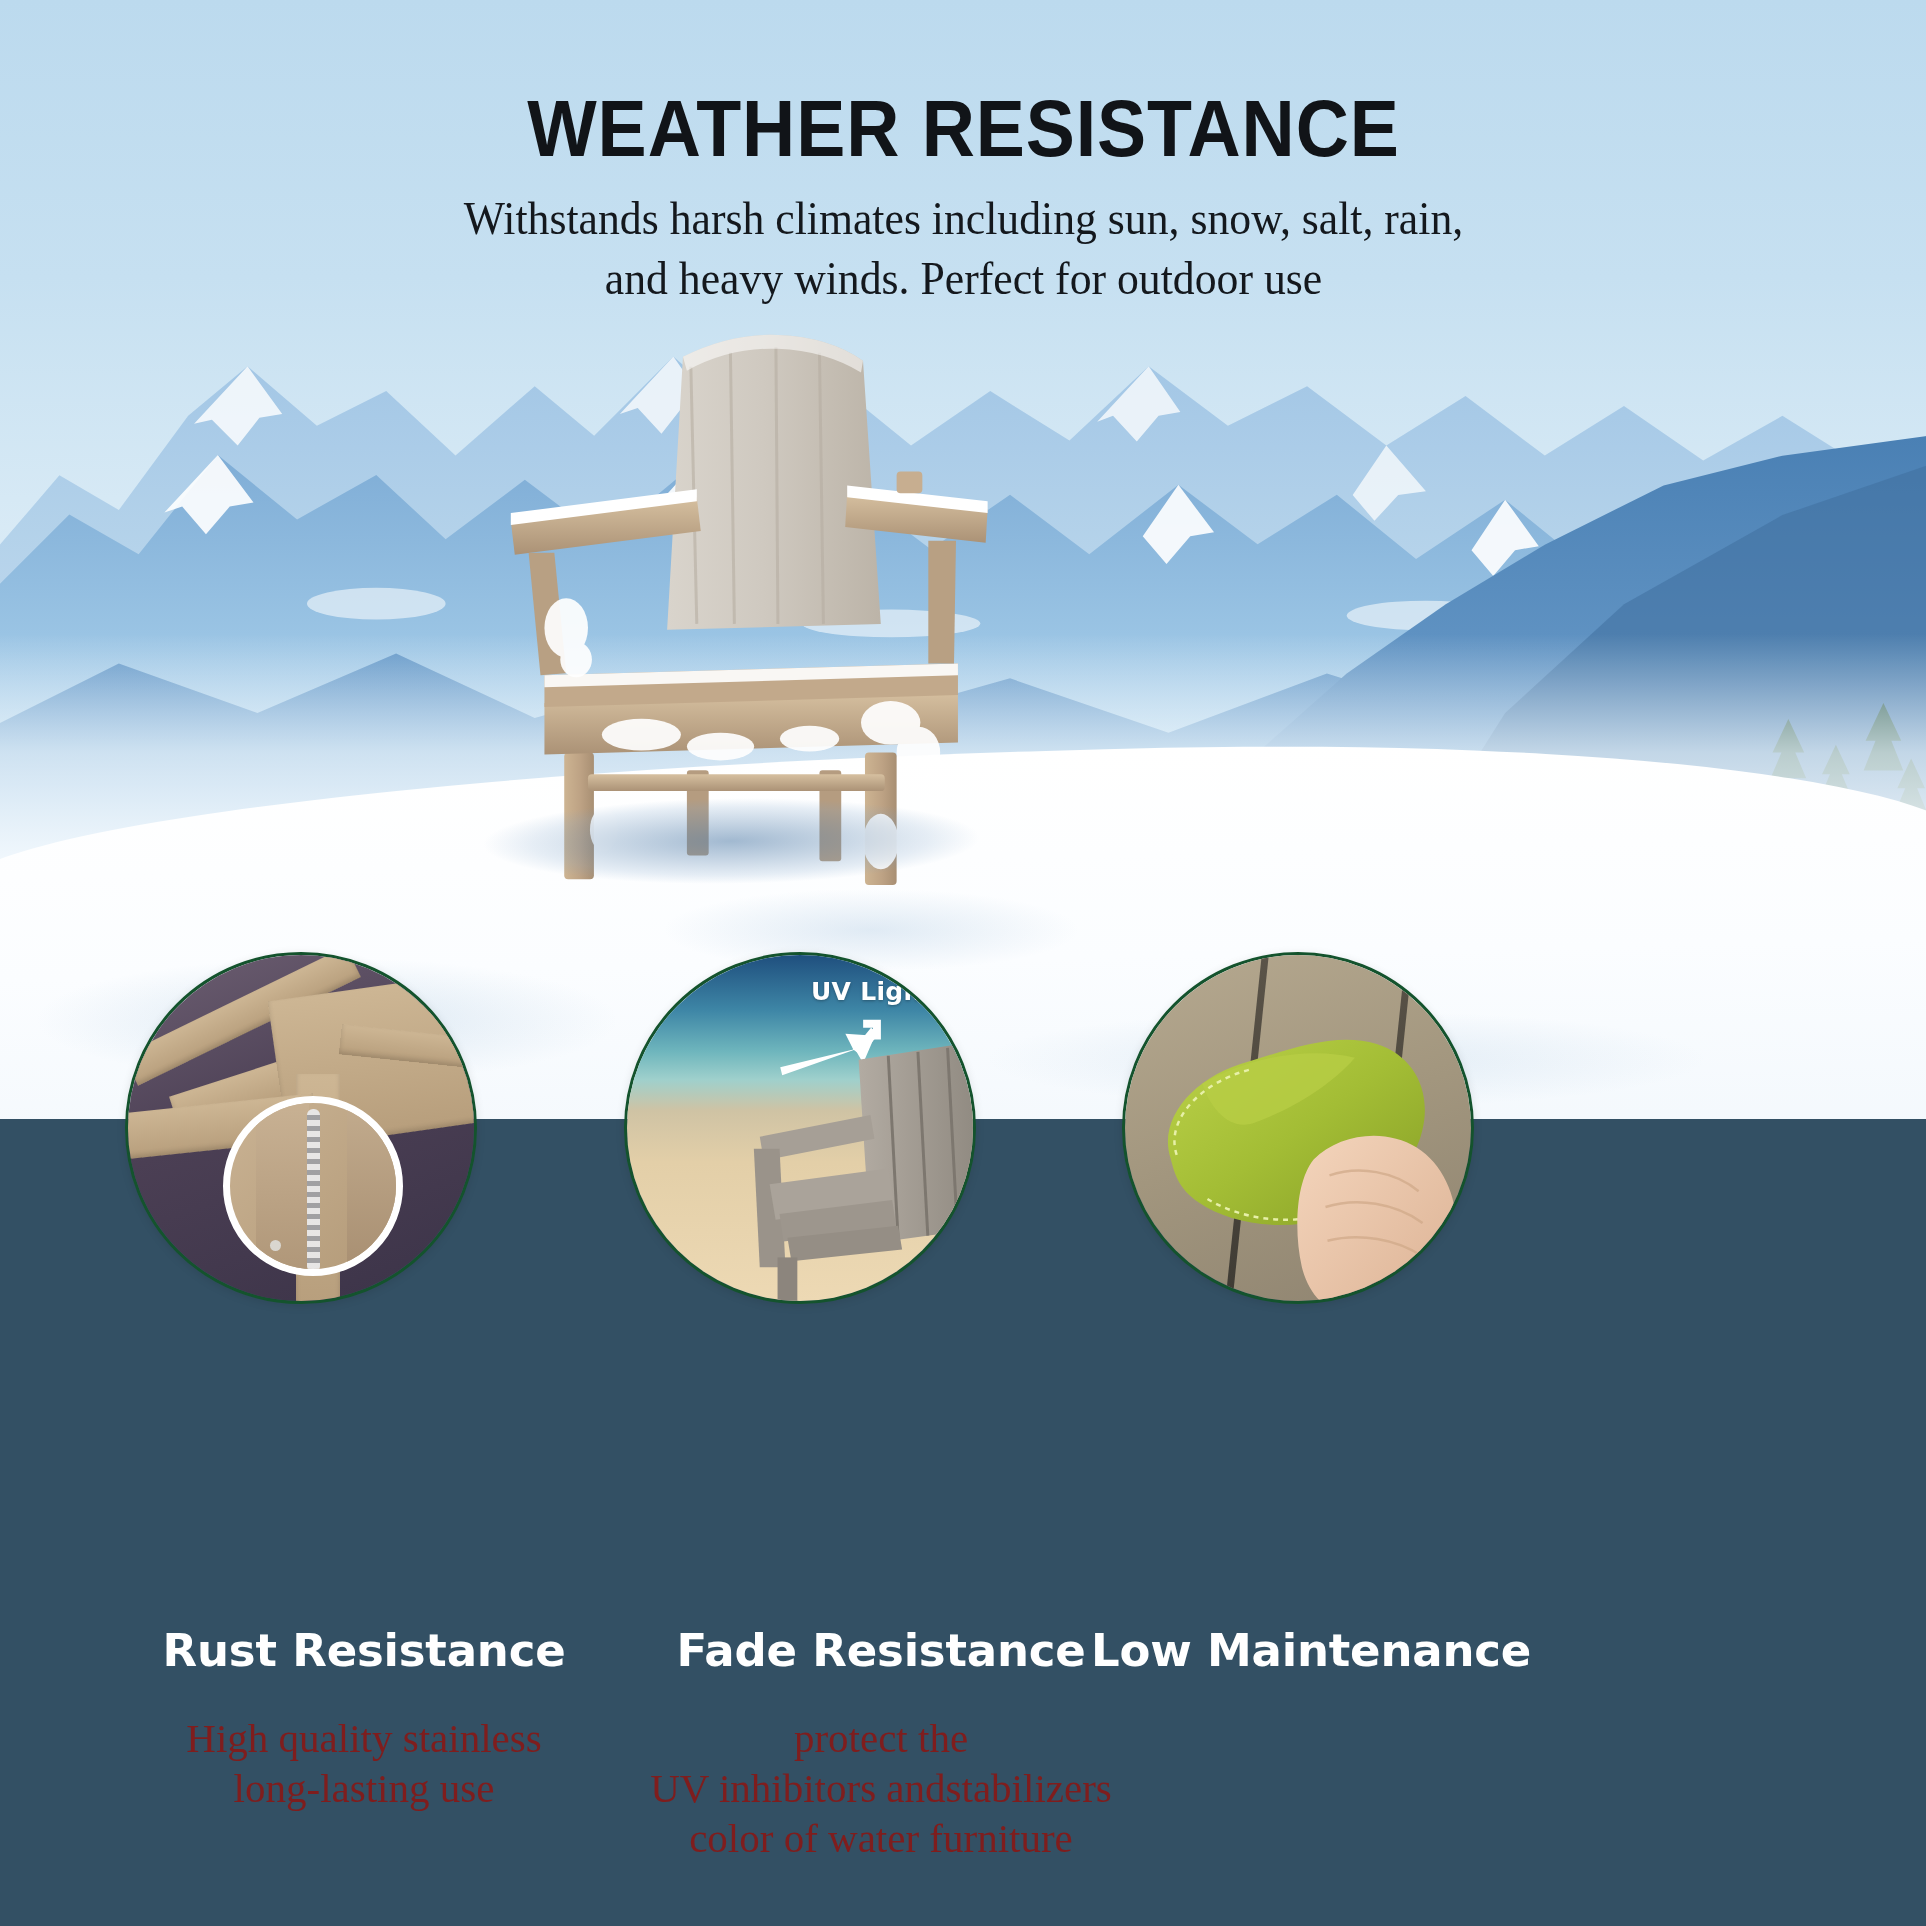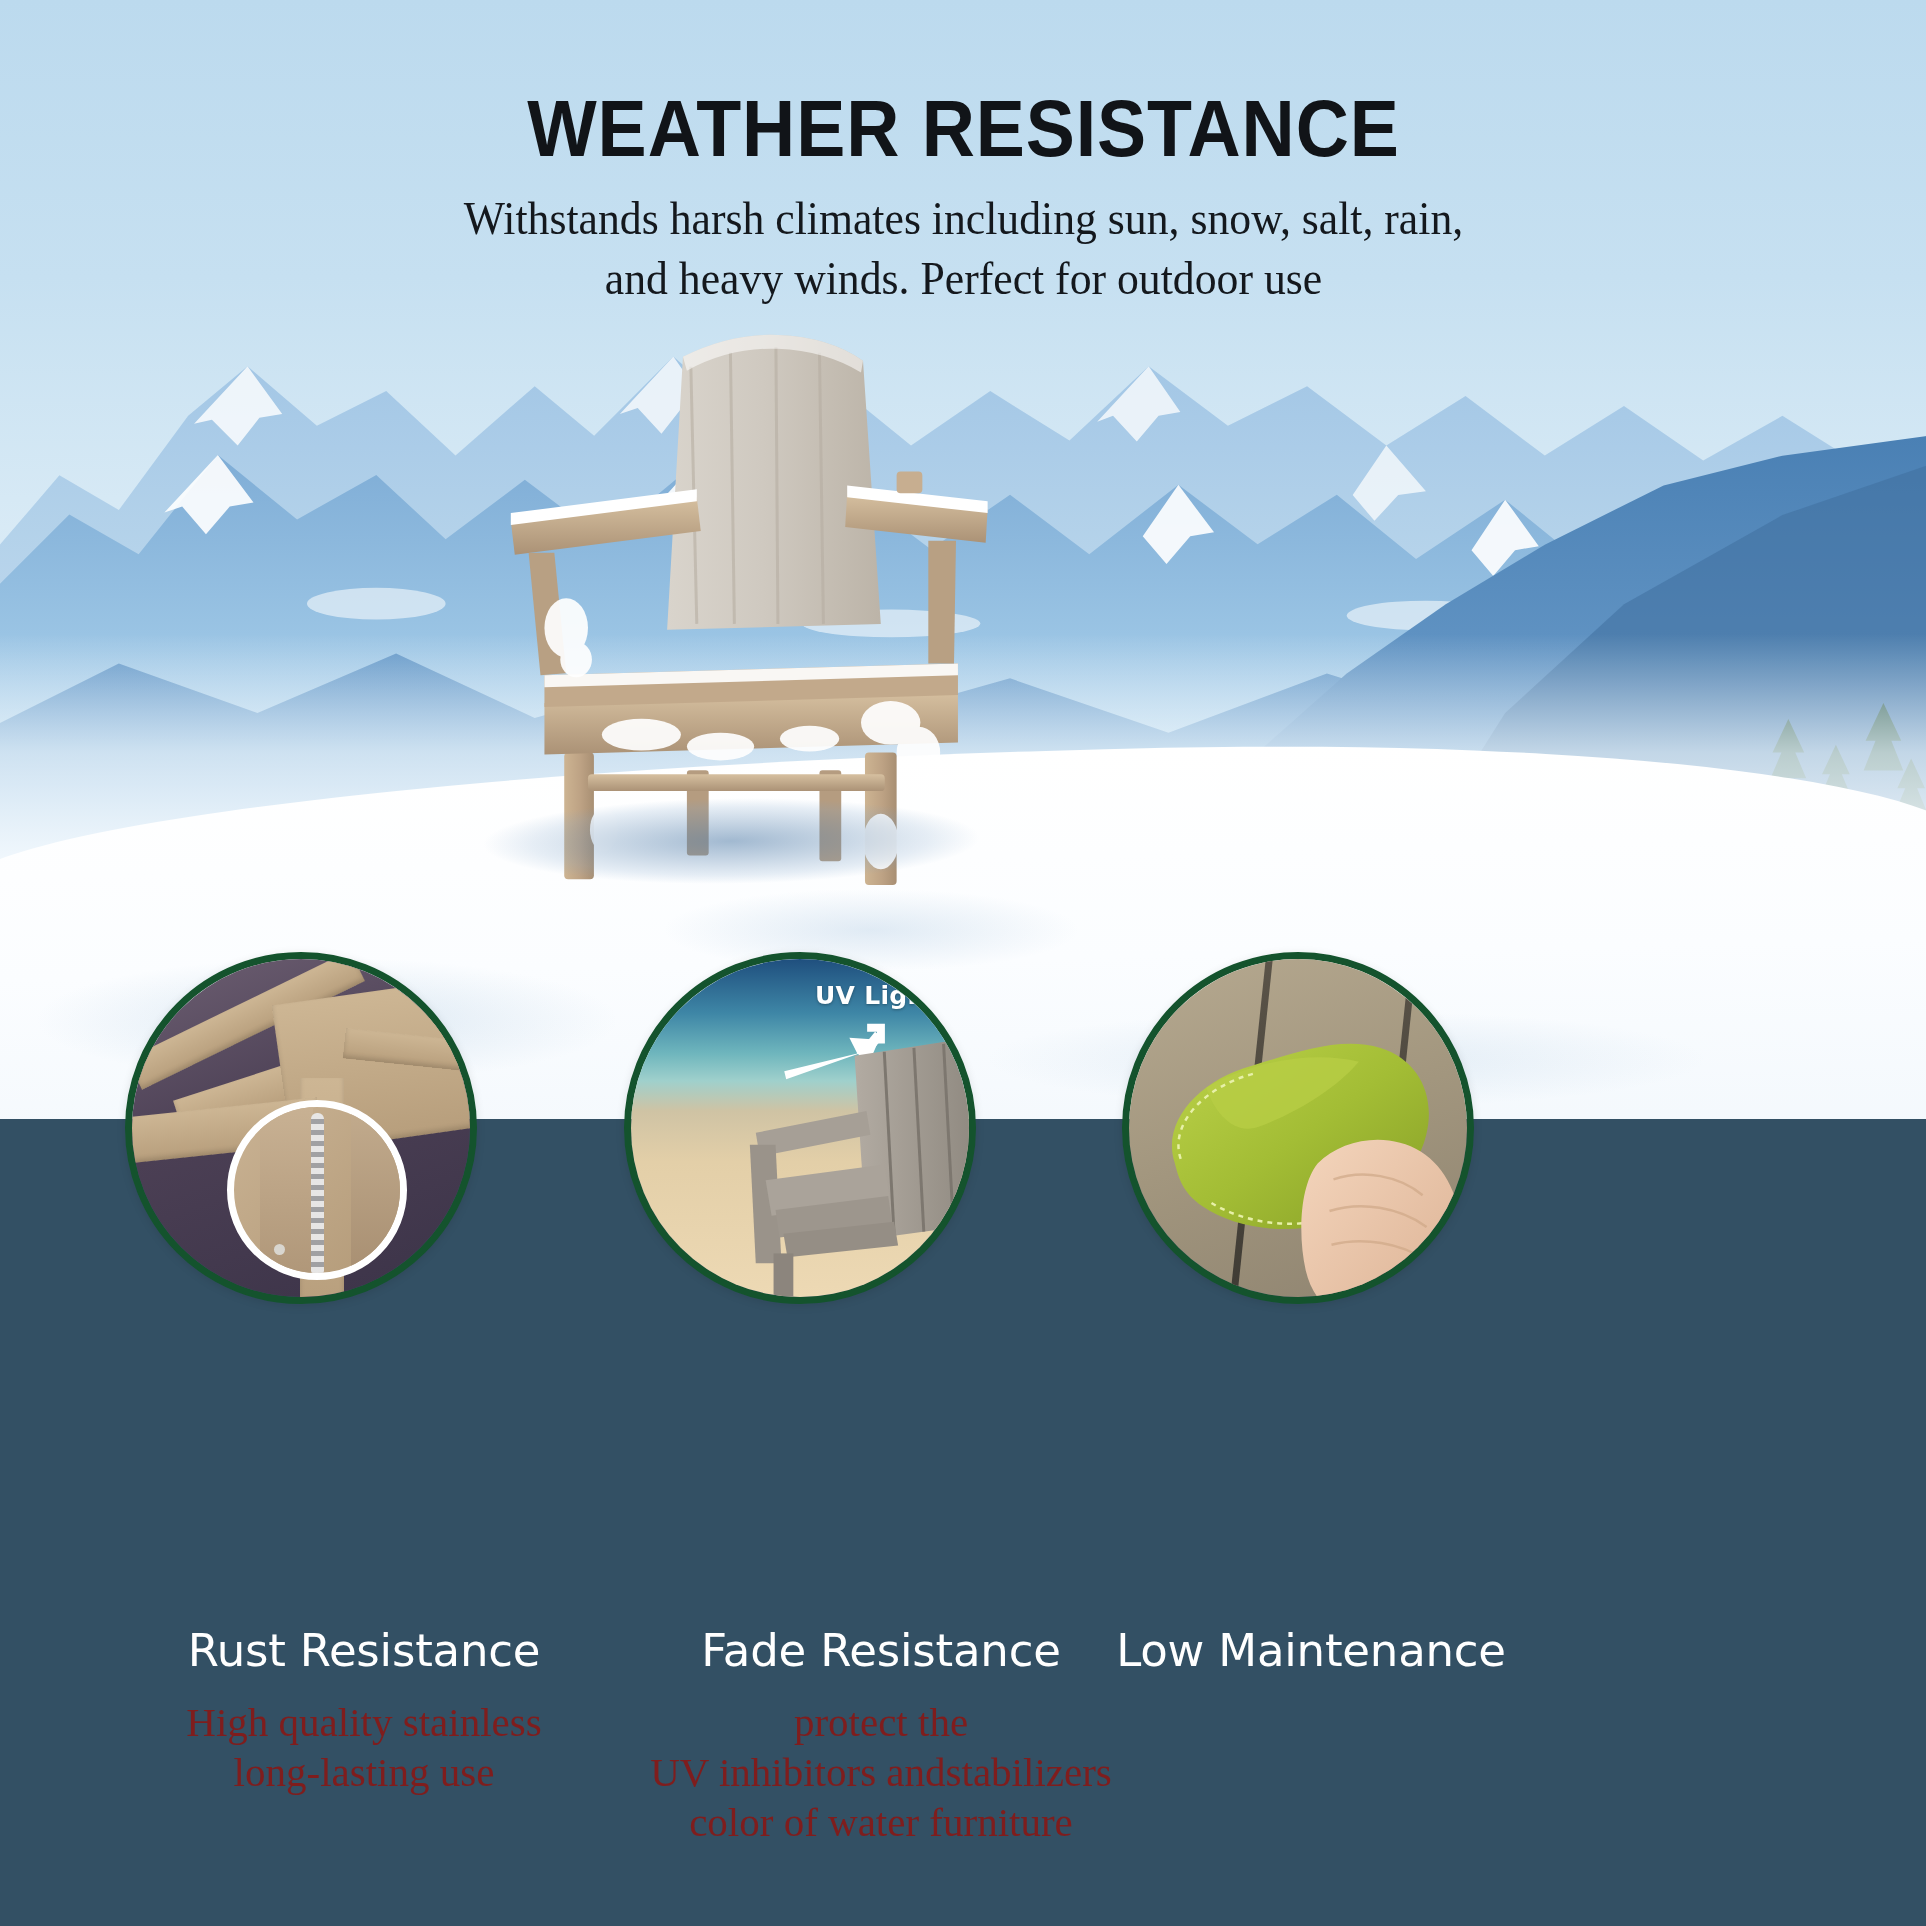--- a/index.html
+++ b/index.html
@@ -59,21 +59,21 @@
     position:absolute; left:0; top:1119px; width:1927px; height:808px;
     background:#335064;
   }
   .wave-white, .wave-dark { position:absolute; left:0; width:1927px; display:block; }
   .wave-white { top:1030px; height:198px; }
   .wave-dark  { top:1049px; height:198px; }
 
   
   .circle {
     position:absolute; border-radius:50%;
-    border:7px solid #14532d; overflow:hidden;
+    border:3px solid #14532d; overflow:hidden;
     box-shadow:0 2px 10px rgba(0,0,0,.10);
   }
   .c1 { left:117px;  top:952px; width:352px; height:352px; }
   .c2 { left:617px;  top:952px; width:352px; height:352px; }
   .c3 { left:1117px; top:952px; width:352px; height:352px; }
   .c1 { left:125px; }
   .c2 { left:624px; }
   .c3 { left:1122px; }
 
   .circle .photo { position:absolute; inset:0; }
@@ -140,22 +140,22 @@
   }
   .sub-line { display:block; }
 
   .feature { position:absolute; width:614px; text-align:center; top:1624px; }
   .f1 { left:57px; }
   .f2 { left:574px; }
   .f3 { left:1004px; }
 
   .f-title {
     font-family:"DejaVu Sans", sans-serif;
-    font-weight:400; font-size:45px; color:#ffffff;
-    letter-spacing:-0.2px; margin-bottom:20px;
+    font-weight:700; font-size:45px; color:#ffffff;
+    letter-spacing:-0.2px; margin-bottom:36px;
   }
   .f-desc {
     font-family:"Liberation Serif", serif;
     font-size:41px; line-height:1.22; color:#7f1d1d;
   }
   .f-desc span { display:block; }
 </style>
 </head>
 <body>
 

